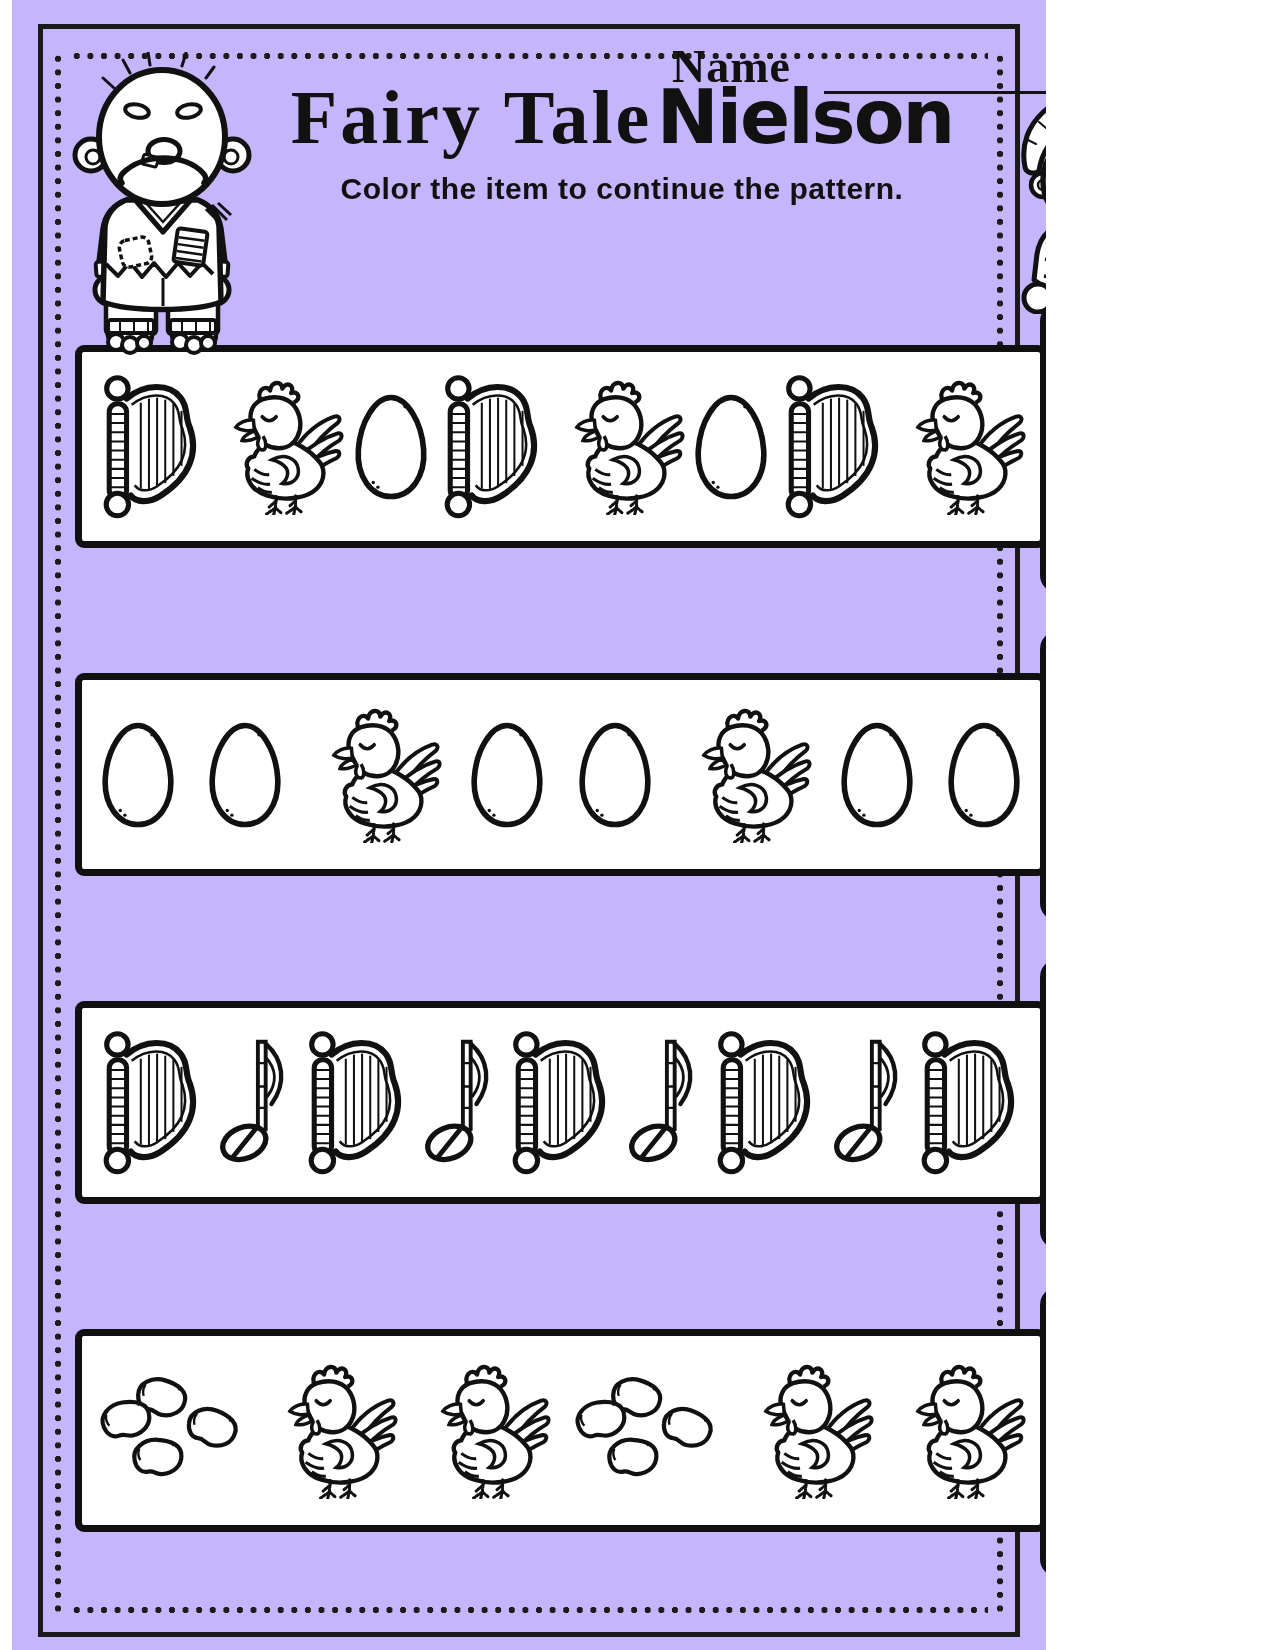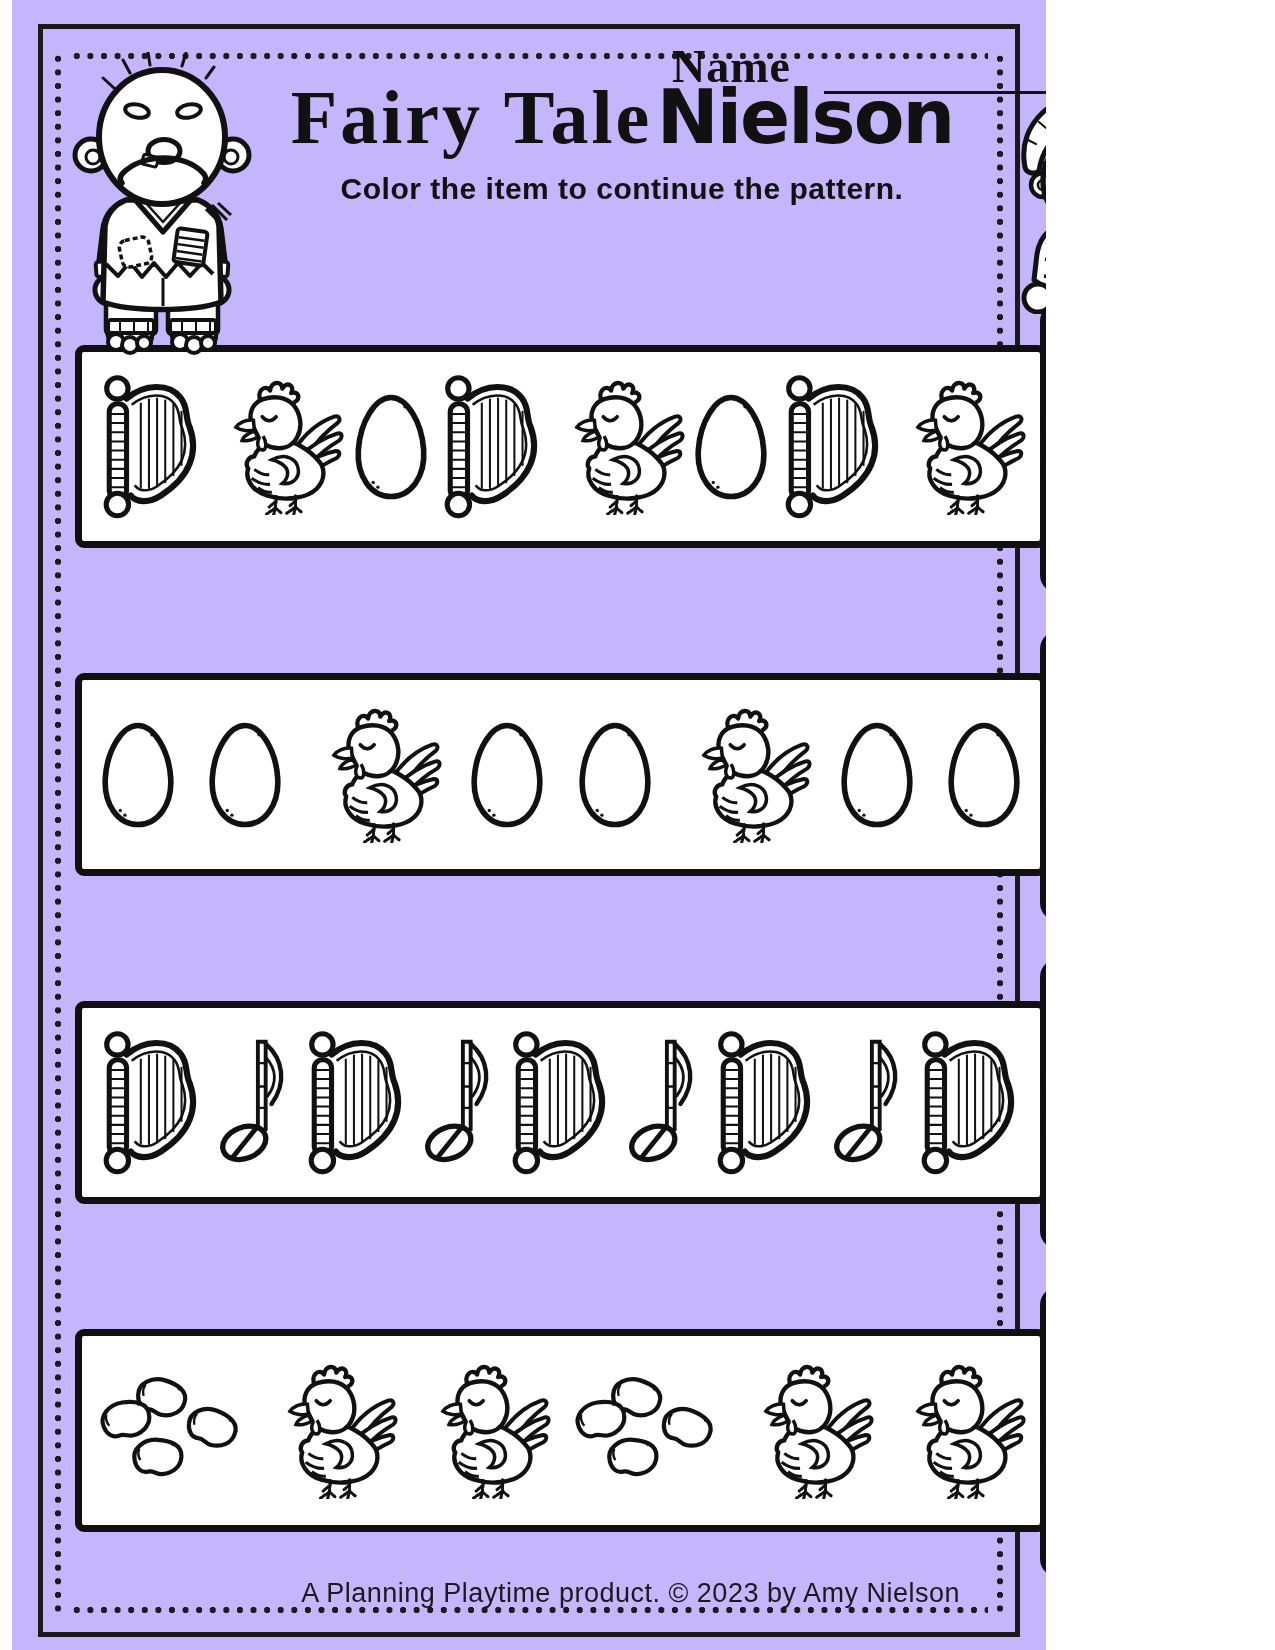--- a/index.html
+++ b/index.html
@@ -468,14 +468,13 @@
         </div>
         <div class="choice-box">
           <svg class="icon icon-beans">
             <use href="#sym-beans"></use>
           </svg>
         </div>
         <div class="choice-connector"></div>
       </div>
   </section>
 
-  <div class="footer">A Planning Playtime product. © 2023 by Amy Nielson</div>
 </div>
 
 </body></html>

